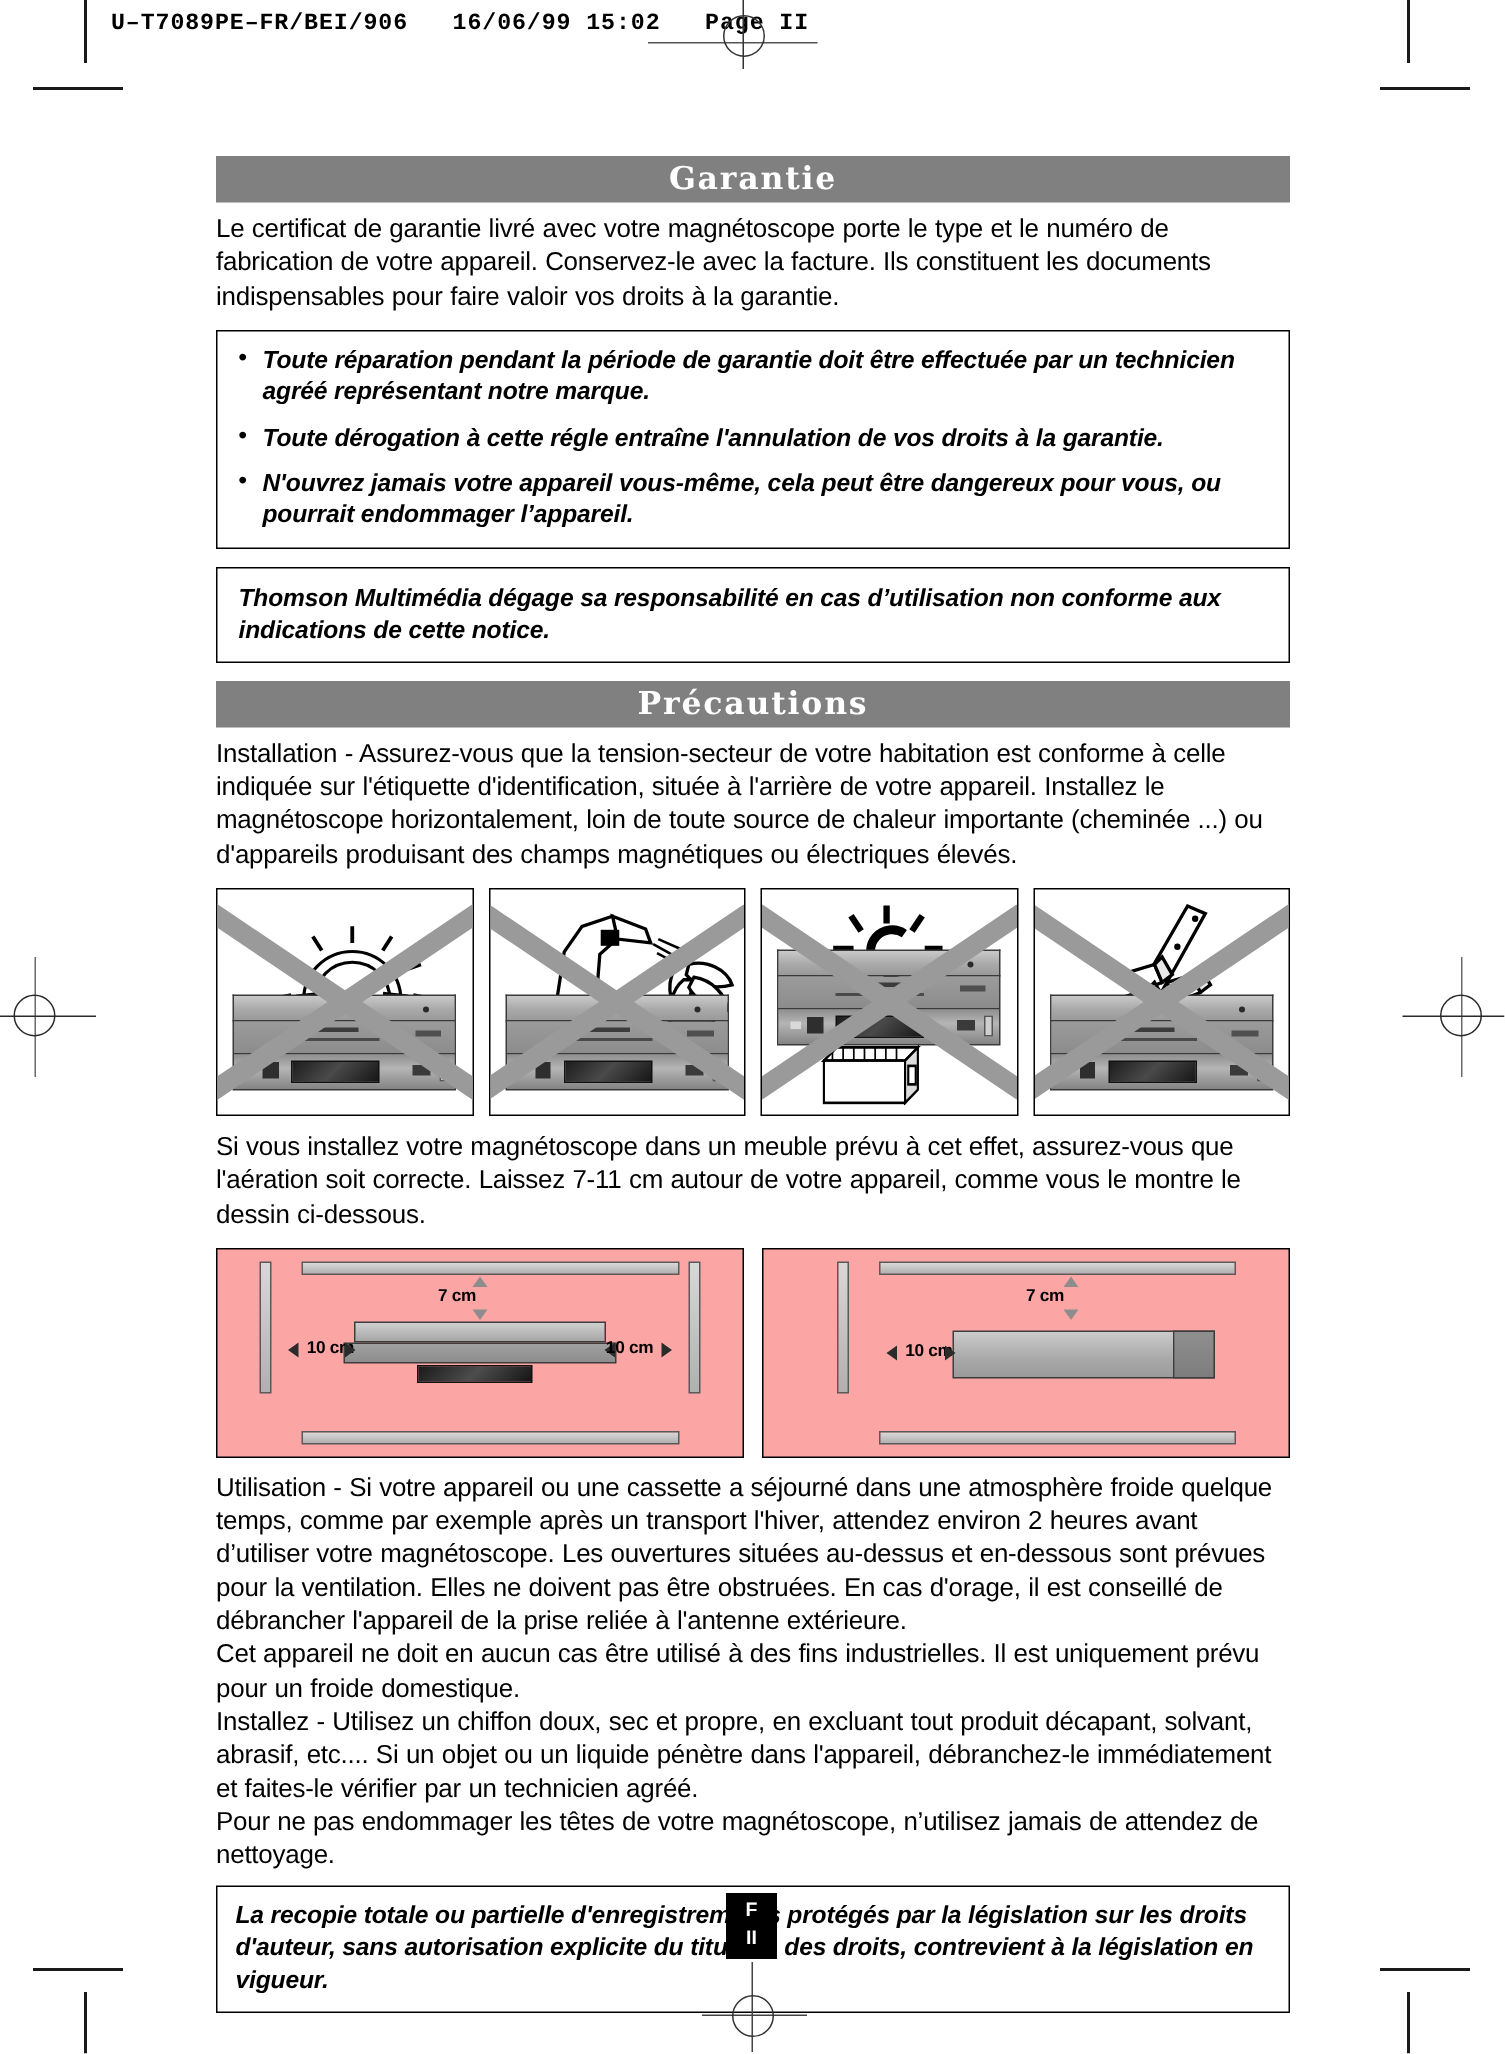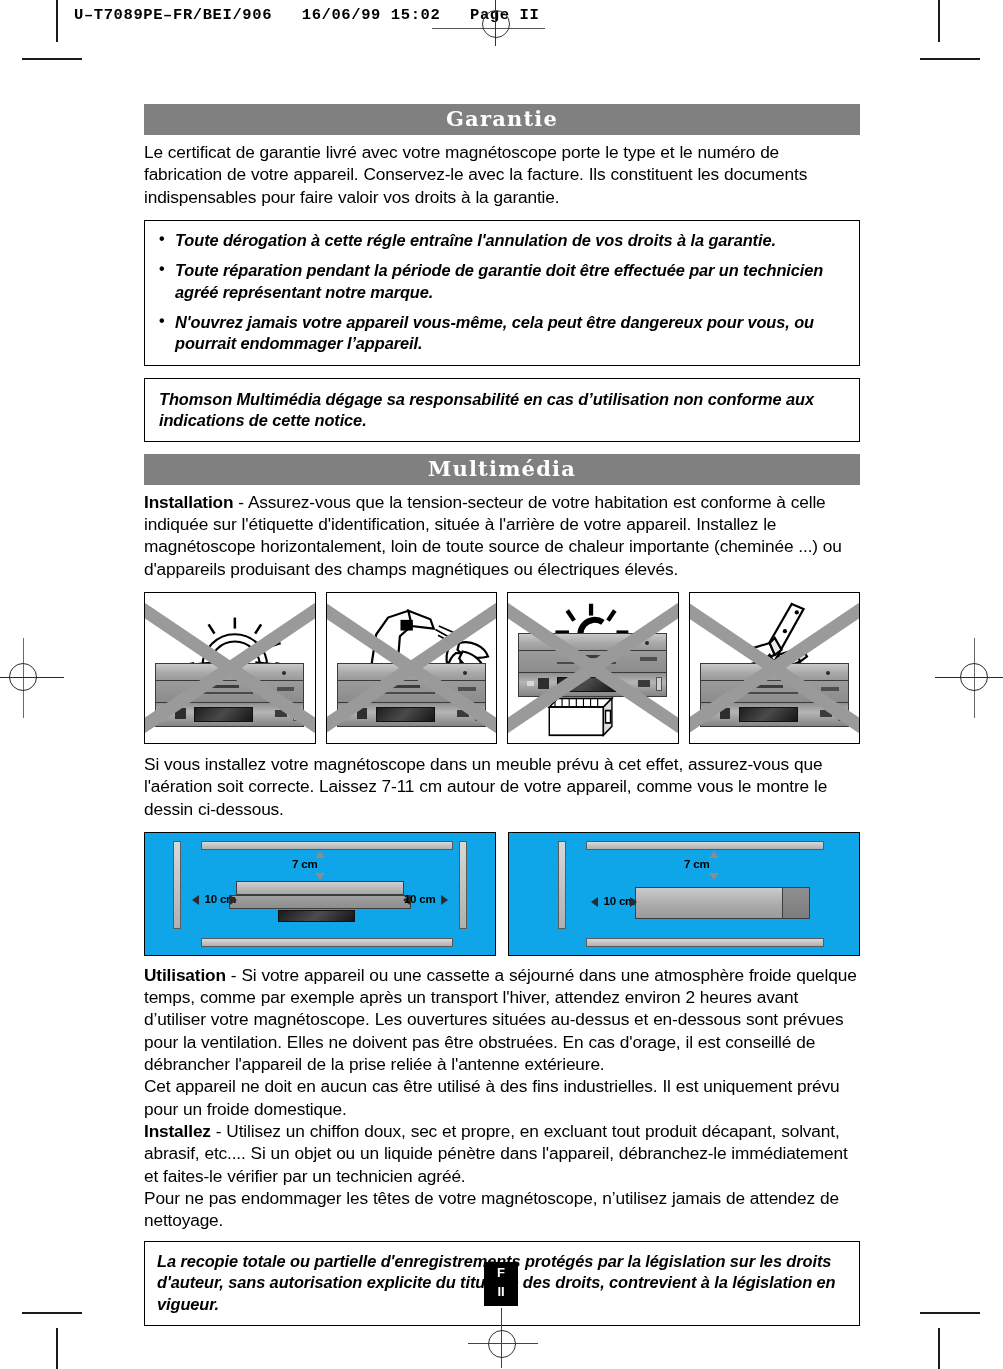--- a/index.html
+++ b/index.html
@@ -94,21 +94,21 @@
   }
 
   .body-text {
     font-size: 17.3px;
     line-height: 1.29;
     text-align: left;
     letter-spacing: -0.15px;
     margin: 6px 0 0 0;
     word-spacing: 0.3px;
   }
-  .body-text b { font-weight: bold; }
+  .body-text b { font-weight: normal; }
 
   .callout {
     border: 1.6px solid #000;
     margin-top: 12px;
     padding: 9px 12px 10px 12px;
     box-sizing: border-box;
   }
   .callout.tight { padding: 10px 12px 9px 14px; }
 
   .callout-line {
@@ -240,23 +240,23 @@
   .cross span.a { transform: translate(-50%,-50%) rotate(34deg); }
   .cross span.b { transform: translate(-50%,-50%) rotate(-34deg); }
 
   .icon-art { position:absolute; left:0; right:0; top:4px; height:92px; }
 
   
   .vent-row { display:flex; gap:12px; margin-top: 12px; }
   .vent-panel {
     position:relative;
     flex:1 1 0;
-    height: 124px;
+    height: 140px;
     border: 1.5px solid #000;
-    background:#0ea5e9;
+    background:#fca5a5;
     box-sizing:border-box;
     overflow:hidden;
   }
   .shelf {
     position:absolute;
     background: linear-gradient(180deg,#d8d8d8,#b0b0b0);
     border:1px solid #5a5a5a;
     box-sizing:border-box;
   }
   .dim-label {
@@ -351,31 +351,31 @@
   </div>
 
   <div id="content">
 
     <div class="section-bar">Garantie</div>
 
     <p class="body-text">Le certificat de garantie livré avec votre magnétoscope porte le type et le numéro de fabrication de votre appareil. Conservez-le avec la facture. Ils constituent les documents indispensables pour faire valoir vos droits à la garantie.</p>
 
     <div class="callout">
       <ul class="bullets">
+        <li>Toute réparation pendant la période de garantie doit être effectuée par un technicien agréé représentant notre marque.</li>
         <li>Toute dérogation à cette régle entraîne l'annulation de vos droits à la garantie.</li>
-        <li>Toute réparation pendant la période de garantie doit être effectuée par un technicien agréé représentant notre marque.</li>
         <li>N'ouvrez jamais votre appareil vous-même, cela peut être dangereux pour vous, ou pourrait endommager l’appareil.</li>
       </ul>
     </div>
 
     <div class="callout tight">
       <div class="callout-line">Thomson Multimédia dégage sa responsabilité en cas d’utilisation non conforme aux indications de cette notice.</div>
     </div>
 
-    <div class="section-bar" style="margin-top:12px;">Multimédia</div>
+    <div class="section-bar" style="margin-top:12px;">Précautions</div>
 
     <p class="body-text"><b>Installation</b><span> - Assurez-vous que la tension-secteur de votre habitation est conforme à celle indiquée sur l'étiquette d'identification, située à l'arrière de votre appareil. Installez le magnétoscope horizontalement, loin de toute source de chaleur importante (cheminée ...) ou d'appareils produisant des champs magnétiques ou électriques élevés.</span></p>
 
     <div class="illus-row">
 
       <div class="illus-panel">
         <div class="icon-art">
           <svg viewBox="0 0 200 100" width="100%" height="100%" preserveAspectRatio="xMidYMid meet">
             <g stroke="#000" stroke-width="3" fill="none">
               <path d="M72 78 A34 34 0 0 1 140 78" stroke-width="11" stroke="#000"></path>

